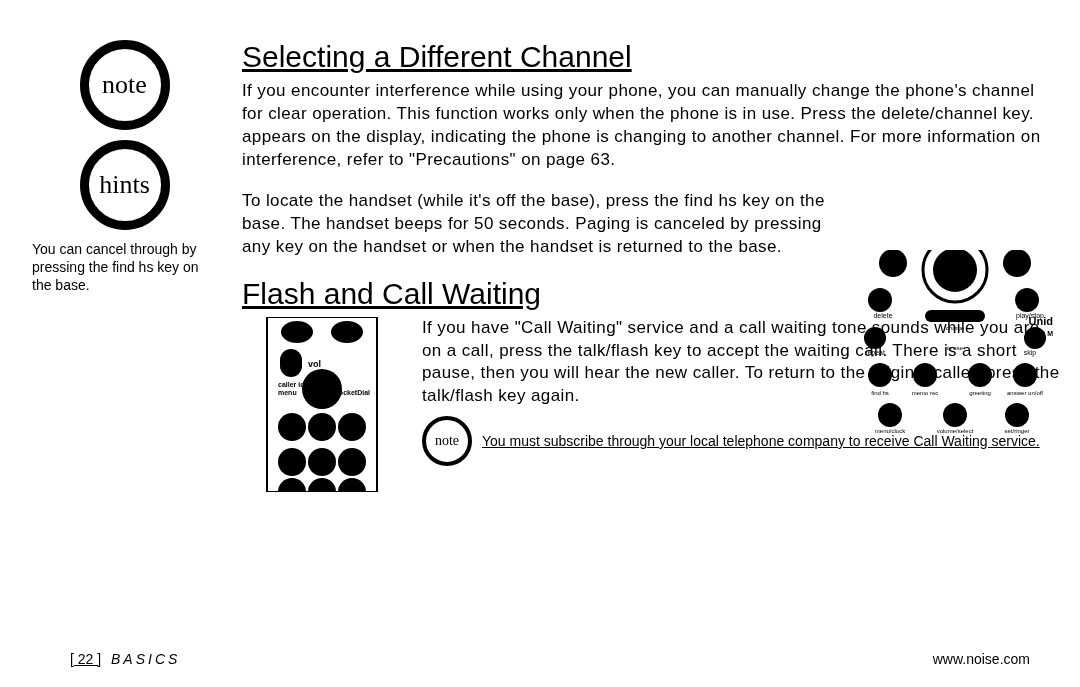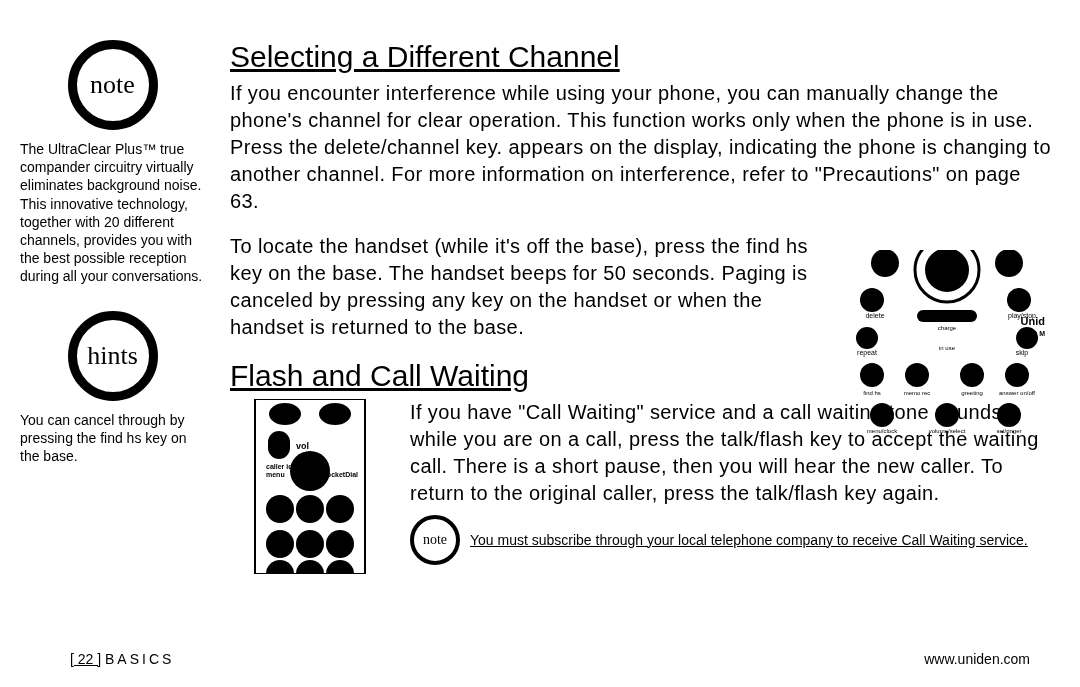--- a/index.html
+++ b/index.html
@@ -8,23 +8,24 @@
     font-family: Arial, Helvetica, sans-serif;
     background: #fff;
     color: #000;
     width: 1080px;
     height: 687px;
     overflow: hidden;
     position: relative;
   }
   .page {
     display: flex;
-    padding: 40px 28px 0 20px;
+    padding: 40px 20px 0 20px;
     box-sizing: border-box;
     height: 640px;
+    margin-left: 12px;
   }
   .sidebar {
     width: 200px;
     flex-shrink: 0;
     padding-right: 15px;
     box-sizing: border-box;
   }
   .main {
     flex: 1;
     padding-left: 10px;
@@ -49,21 +50,21 @@
     line-height: 1.3;
     margin-bottom: 25px;
   }
   h2 {
     font-size: 30px;
     font-weight: normal;
     margin: 0 0 6px 0;
     text-decoration: underline;
   }
   .body-text {
-    font-size: 20px;
+    font-size: 17px;
     line-height: 1.35;
     letter-spacing: 0.4px;
     margin-bottom: 18px;
   }
   .body-text.narrow {
     width: 590px;
   }
   .flash-row {
     display: flex;
     gap: 20px;
@@ -75,21 +76,21 @@
   .footer {
     position: absolute;
     bottom: 20px;
     left: 70px;
     right: 50px;
     display: flex;
     justify-content: space-between;
     font-size: 14px;
   }
   .footer .left span.pn { letter-spacing: 0; text-decoration: underline; }
-  .footer .left span.sec { letter-spacing: 3px; }
+  .footer .left span.sec { letter-spacing: 3px; margin-left: 6px; font-style: italic;}
   .base-diagram {
     position: absolute;
     right: 0;
     top: 210px;
     width: 235px;
     height: 185px;
   }
   .handset-diagram {
     width: 160px;
     height: 214px;
@@ -121,21 +122,20 @@
   svg text { font-family: Arial, sans-serif; }
 </style>
 </head>
 <body>
 
 <div class="page">
   <div class="sidebar">
     <div class="badge note">
       <span>note</span>
     </div>
-    <div class="side-text">The UltraClear Plus™ true compander circuitry virtually eliminates background noise. This innovative technology, together with 20 different channels, provides you with the best possible reception during all your conversations.</div>
 
     <div class="badge hints">
       <span>hints</span>
     </div>
     <div class="side-text">You can cancel through by pressing the find hs key on the base.</div>
   </div>
 
   <div class="main">
 
     <h2>Selecting a Different Channel</h2>
@@ -226,14 +226,14 @@
     </div>
 
   </div>
 </div>
 
 <div class="footer">
   <div class="left">
     <span class="pn">[ 22 ]</span>
     <span class="sec">BASICS</span>
   </div>
-  <div class="right">www.uniden.com</div>
+  <div class="right">www.noise.com</div>
 </div>
 
 </body></html>

